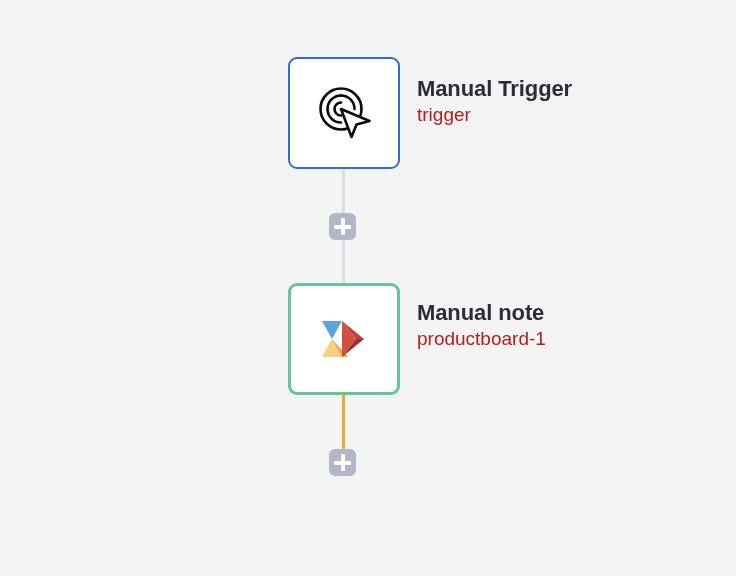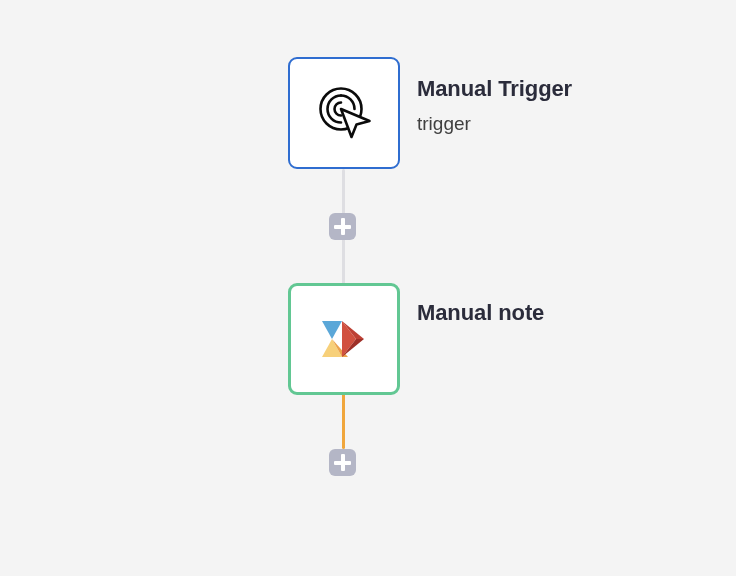--- a/index.html
+++ b/index.html
@@ -76,34 +76,34 @@
   }
   .node.action-node {
     border: 3px solid #62c793;
   }
 
   
   .node-label {
     position: absolute;
     display: flex;
     flex-direction: column;
-    gap: 14px;
+    gap: 5px;
     white-space: nowrap;
   }
   .node-title {
     font-size: 22px;
     font-weight: bold;
     color: #2b2c3b;
     letter-spacing: -0.1px;
     line-height: 1.05;
   }
   .node-subtitle {
     font-size: 19px;
     font-weight: normal;
-    color: #404040;
+    color: #b91c1c;
     line-height: 1.05;
   }
 
   
   .icon-wrap {
     display: block;
     line-height: 0;
   }
 </style>
 </head>
@@ -157,20 +157,21 @@
 
         <polygon points="20,2 42,20 34,20" fill="#bd4034"></polygon>
 
         <polygon points="34,20 42,20 20,38" fill="#9e2f27"></polygon>
       </svg>
     </span>
   </div>
 
   <div class="node-label" style="left:417px; top:301px;">
     <div class="node-title">Manual note</div>
+    <div class="node-subtitle">productboard-1</div>
   </div>
 
   <div class="plus-btn" style="left:329px; top:449px;">
     <span class="bar-h"></span>
     <span class="bar-v"></span>
   </div>
 
 </div>
 
 </body></html>

